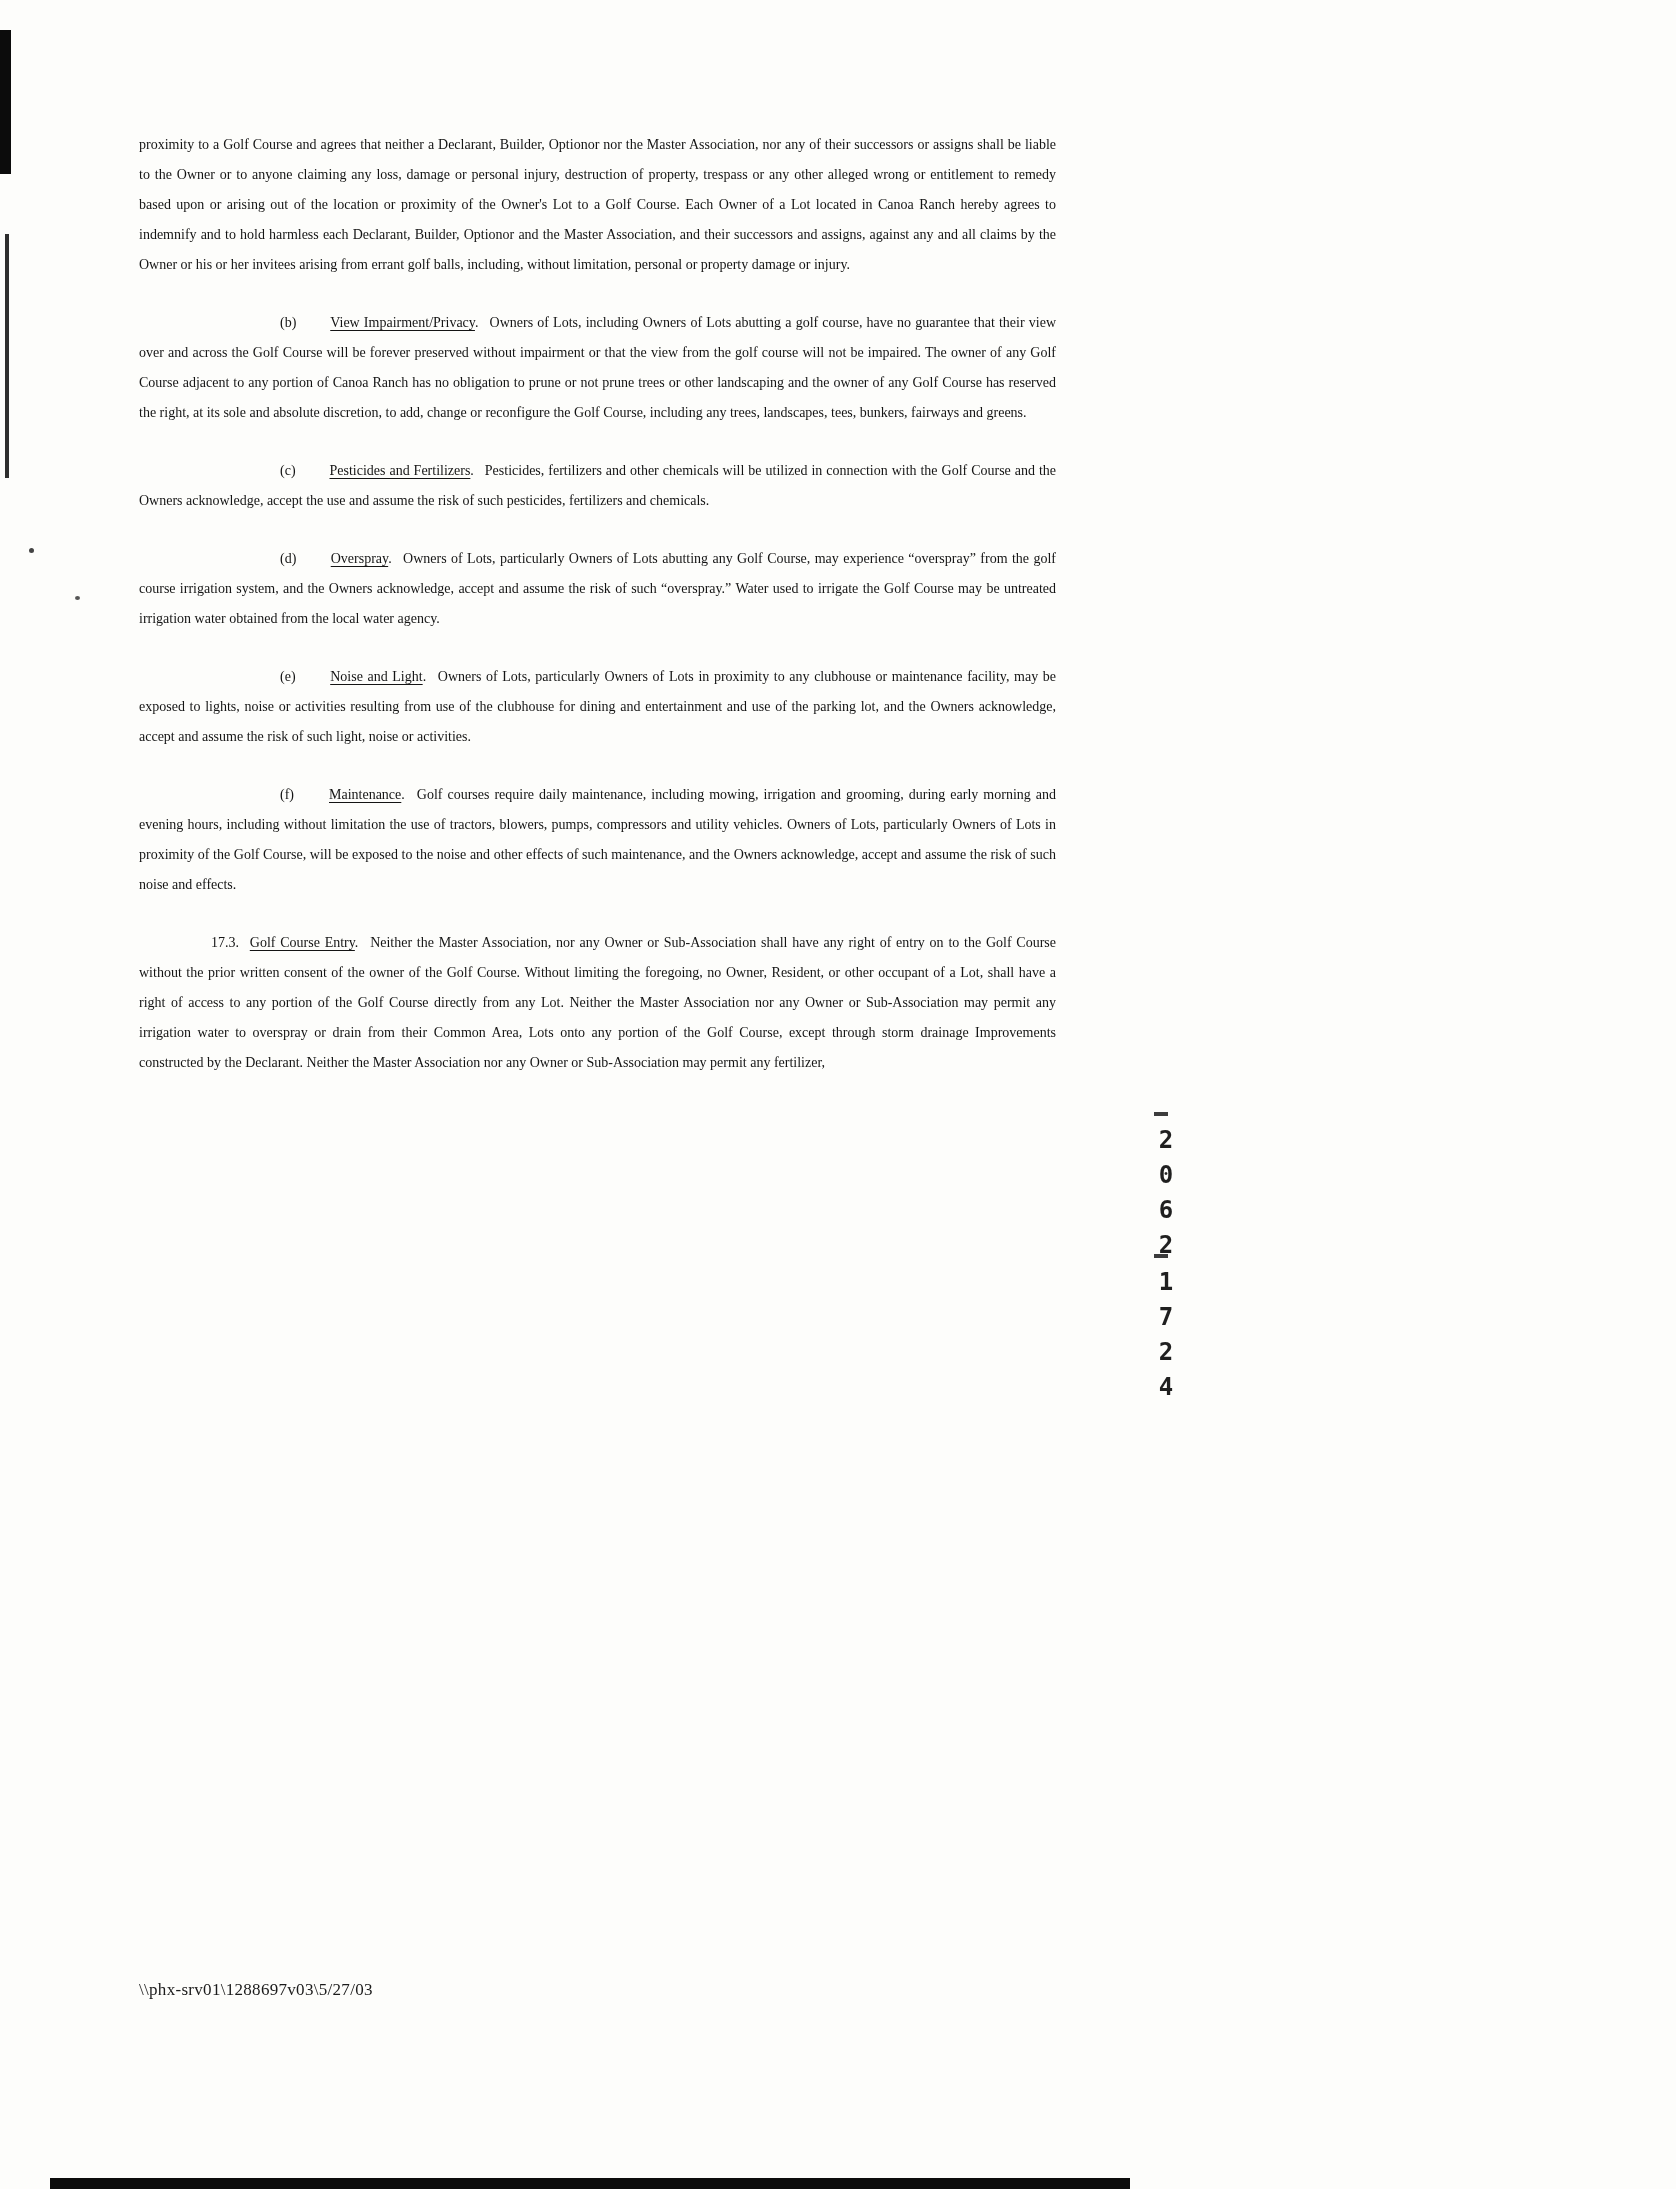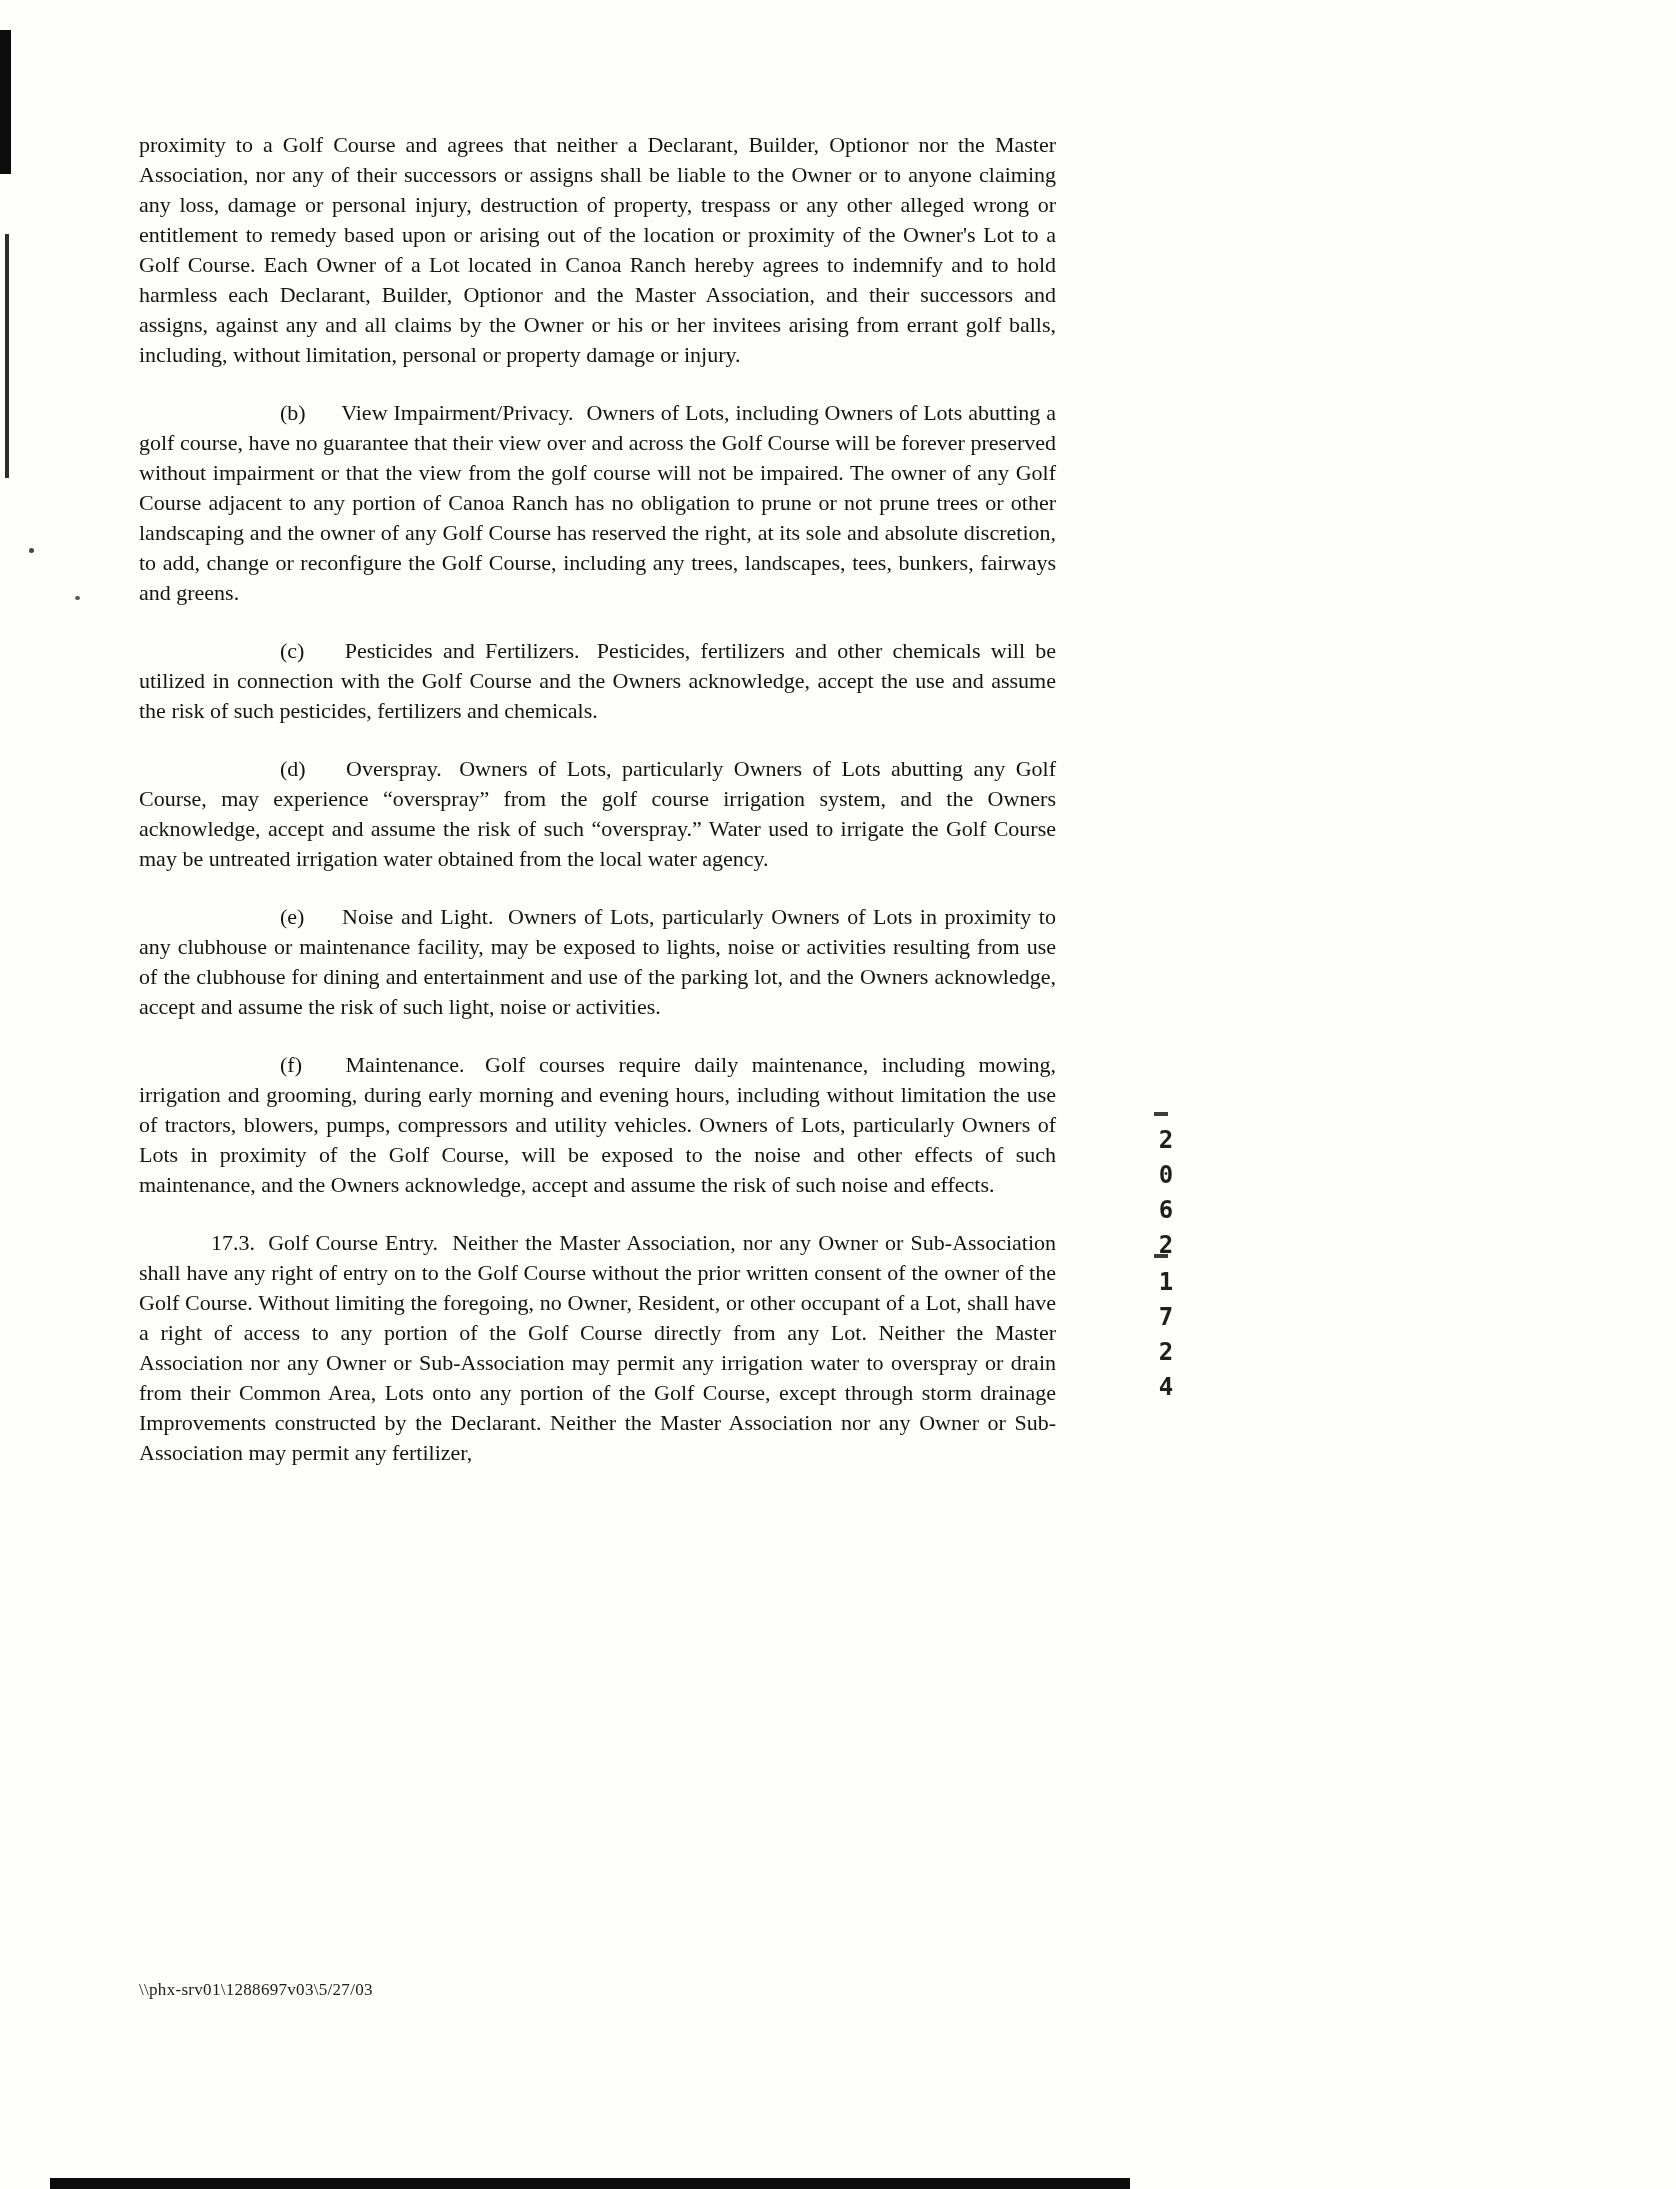--- a/index.html
+++ b/index.html
@@ -10,31 +10,31 @@
     font-family:"Liberation Serif","DejaVu Serif",serif;
     color:#141414;
     overflow:hidden;
   }
   .text-block{
     position:absolute;
     left:139px;top:130px;width:917px;
   }
   .para{
     margin:0 0 28px 0;
-    font-size:22px;
+    font-size:14px;
     line-height:30px;
     text-align:justify;
     text-justify:inter-word;
   }
   .para.plain{text-indent:0;}
   .para.lettered{text-indent:141px;}
   .para.section{text-indent:72px;}
   .lettered .label{margin-right:30px;}
   .section .label{margin-right:6px;}
-  .heading{text-underline-offset:3px;}
+  .heading{text-decoration:underline;text-underline-offset:3px;}
   .punct{margin-right:7px;}
   
   .footer-docid{
     position:absolute;left:139px;top:1980px;
     font-size:17px;letter-spacing:0.3px;color:#1b1b1b;
   }
   .footer-page{
     position:absolute;left:139px;top:1974px;width:917px;
     text-align:center;font-size:22px;color:#141414;
   }

